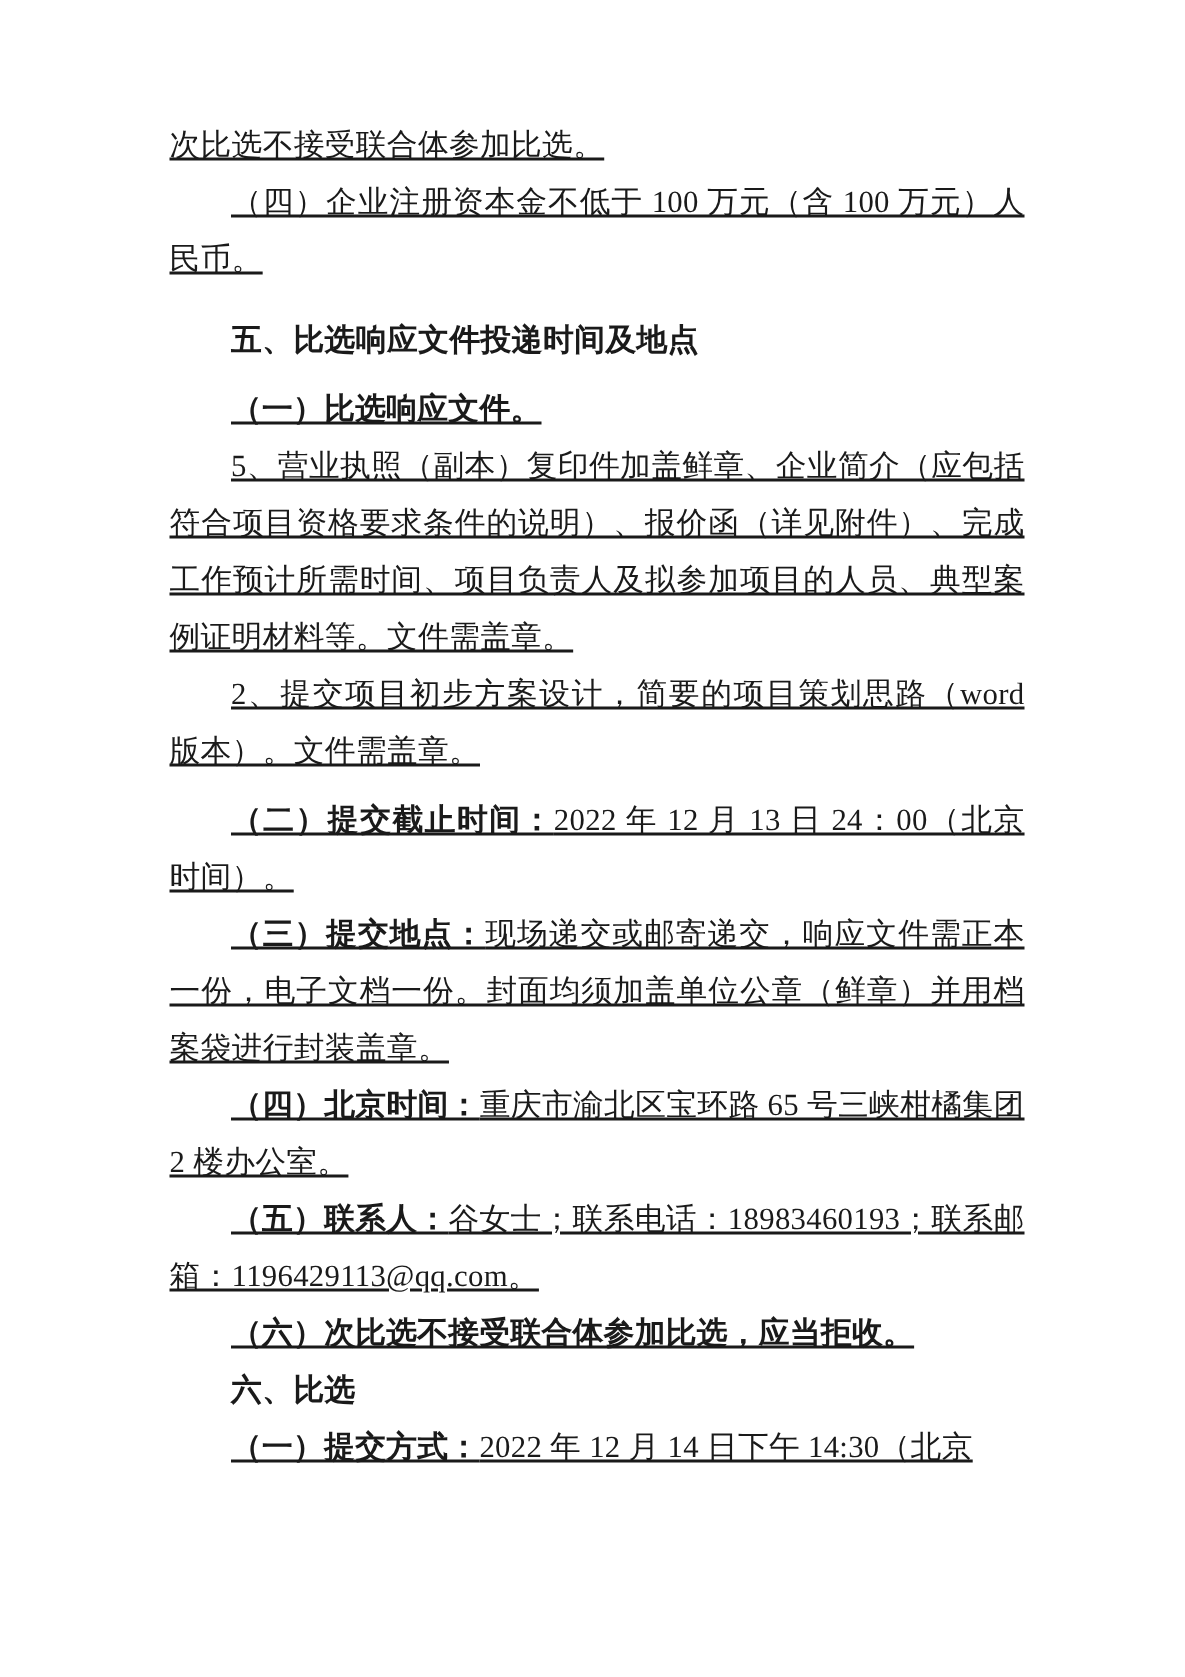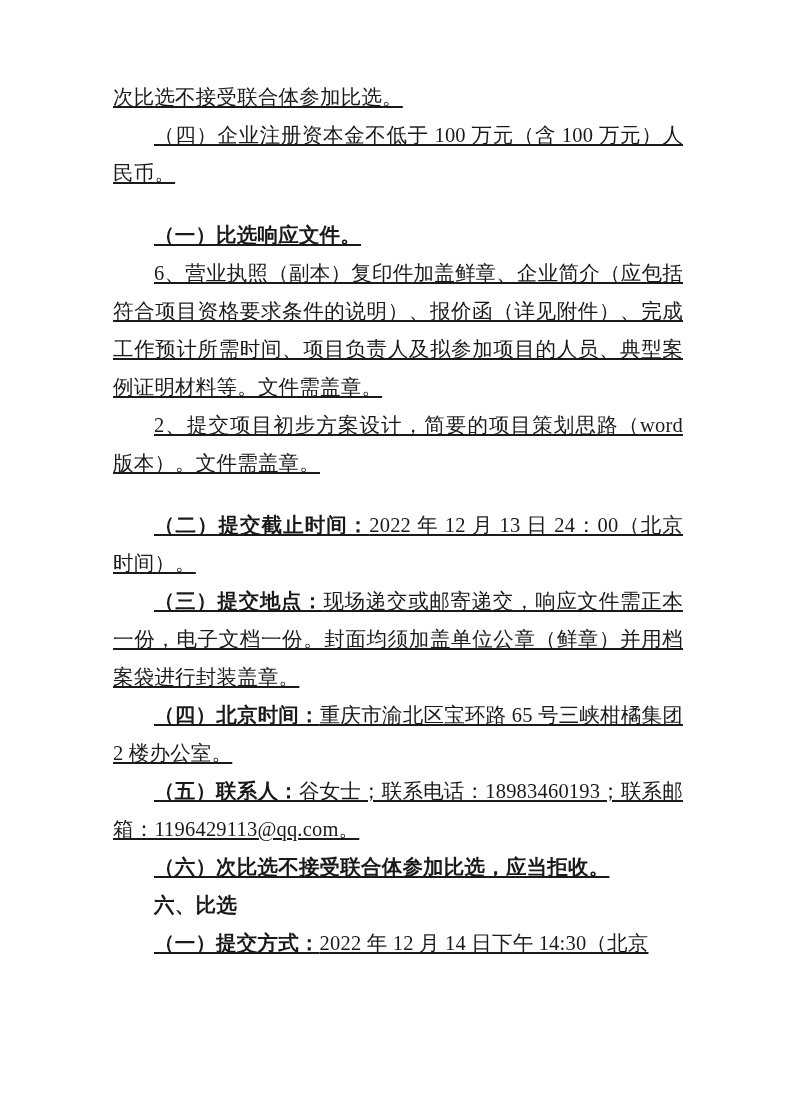--- a/index.html
+++ b/index.html
@@ -44,40 +44,41 @@
     line-height: 38px;
     font-weight: bold;
     text-indent: 2em;
     margin: 0;
     letter-spacing: 0.3px;
   }
   .gap-before {
     margin-top: 16px;
   }
   .gap-small {
-    margin-top: 24px;
+    margin-top: 8px;
   }
   .bold-run {
     font-weight: bold;
   }
 </style>
 </head>
 <body>
 
 <div class="page">
   <div class="content">
 
     <p class="para">次比选不接受联合体参加比选。</p>
 
     <p class="para indent">（四）企业注册资本金不低于 100 万元（含 100 万元）人民币。</p>
 
+    <p class="heading gap-before">五、比选响应文件投递时间及地点</p>
 
     <p class="para indent gap-small"><span class="bold-run">（一）比选响应文件。</span></p>
 
-    <p class="para indent">6、营业执照（副本）复印件加盖鲜章、企业简介（应包括符合项目资格要求条件的说明）、报价函（详见附件）、完成工作预计所需时间、项目负责人及拟参加项目的人员、典型案例证明材料等。文件需盖章。</p>
+    <p class="para indent">5、营业执照（副本）复印件加盖鲜章、企业简介（应包括符合项目资格要求条件的说明）、报价函（详见附件）、完成工作预计所需时间、项目负责人及拟参加项目的人员、典型案例证明材料等。文件需盖章。</p>
 
     <p class="para indent">2、提交项目初步方案设计，简要的项目策划思路（word 版本）。文件需盖章。</p>
 
     <p class="para indent gap-small"><span class="bold-run">（二）提交截止时间：</span>2022 年 12 月 13 日 24：00（北京时间）。</p>
 
     <p class="para indent"><span class="bold-run">（三）提交地点：</span>现场递交或邮寄递交，响应文件需正本一份，电子文档一份。封面均须加盖单位公章（鲜章）并用档案袋进行封装盖章。</p>
 
     <p class="para indent"><span class="bold-run">（四）北京时间：</span>重庆市渝北区宝环路 65 号三峡柑橘集团 2 楼办公室。</p>
 
     <p class="para indent"><span class="bold-run">（五）联系人：</span>谷女士；联系电话：18983460193；联系邮箱：1196429113@qq.com。</p>

